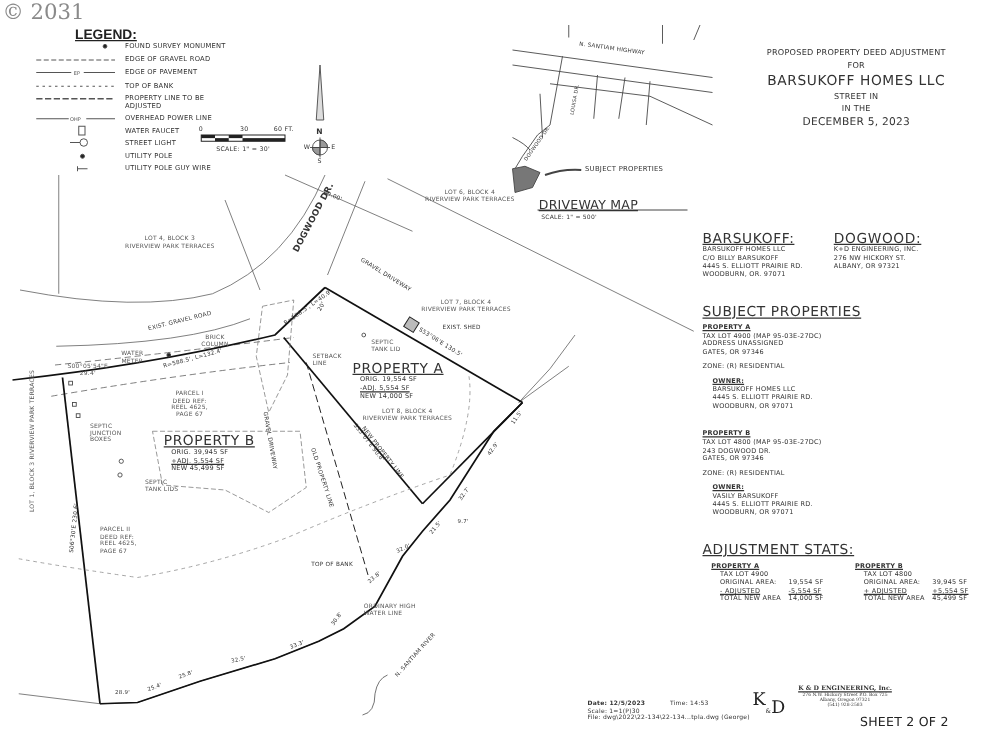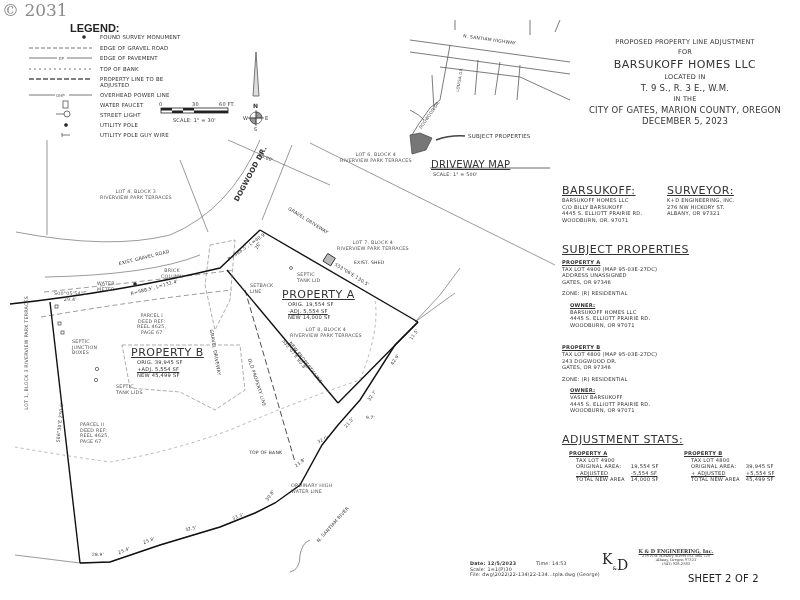--- a/index.html
+++ b/index.html
@@ -1,21 +1,21 @@
 <!DOCTYPE html>
 <html><head>
 <meta charset="utf-8">
 <style>
   html, body { margin:0; padding:0; background:#fff; }
   body { width:800px; height:600px; position:relative; overflow:hidden;
          font-family:"Liberation Sans", sans-serif; color:#222; }
   .abs { position:absolute; }
   .cad { font-family:"DejaVu Sans", sans-serif; letter-spacing:0.2px; color:#333; }
   .copyright { left:2px; top:0px; font-family:"DejaVu Serif", serif; font-size:17px; color:#8a8a8a; }
-  .legend-title { left:70px; top:22px; font-size:11px; font-weight:bold; }
+  .legend-title { left:60px; top:22px; font-size:11px; font-weight:bold; text-decoration:underline; }
   .legend-row { position:absolute; left:100px; font-size:5.4px; color:#333; }
   .title-block { left:580px; top:36px; width:210px; text-align:center; }
   .tb-small { font-size:6.5px; margin:2px 0; }
   .tb-big { font-size:11px; margin:2px 0; letter-spacing:0.5px; }
   .tb-mid { font-size:8.5px; margin:1px 0; }
   .hdr { font-size:11px; text-decoration:underline; letter-spacing:0.5px; }
   .txt5 { font-size:5.2px; line-height:6.6px; color:#333; }
   .u { text-decoration:underline; font-weight:bold; }
   .map-label { font-size:4.8px; line-height:5.6px; color:#555; text-align:center; }
   .prop-title { font-size:11px; text-decoration:underline; letter-spacing:0.5px; }
@@ -167,40 +167,38 @@
 <div class="abs cad" style="left:254px;top:126px;font-size:5px">S</div>
 
 <div class="abs cad" style="left:463px;top:37px;font-size:4.5px;transform:rotate(8deg)">N. SANTIAM HIGHWAY</div>
 <div class="abs cad" style="left:447px;top:77px;font-size:4px;transform:rotate(-80deg)">LOUISA DR.</div>
 <div class="abs cad" style="left:413px;top:112px;font-size:4px;transform:rotate(-55deg)">DOGWOOD DR.</div>
 <div class="abs cad" style="left:468px;top:133px;font-size:5.5px">SUBJECT PROPERTIES</div>
 <div class="abs cad" style="left:431px;top:159px;font-size:10px;text-decoration:underline">DRIVEWAY MAP</div>
 <div class="abs cad" style="left:433px;top:172px;font-size:4.8px">SCALE: 1" = 500'</div>
 
 <div class="abs title-block cad">
-  <div class="tb-small">PROPOSED PROPERTY LINE ADJUSTMENT</div>
+  <div class="tb-small">PROPOSED PROPERTY DEED ADJUSTMENT</div>
   <div class="tb-small">FOR</div>
   <div class="tb-big">BARSUKOFF HOMES LLC</div>
-  <div class="tb-small">LOCATED IN</div>
-  <div class="tb-mid">T. 9 S., R. 3 E., W.M.</div>
+  <div class="tb-small">STREET IN</div>
   <div class="tb-small">IN THE</div>
-  <div class="tb-mid">CITY OF GATES, MARION COUNTY, OREGON</div>
   <div class="tb-mid">DECEMBER 5, 2023</div>
 </div>
 
 <div class="abs cad" style="left:562px;top:184px">
   <div class="hdr">BARSUKOFF:</div>
   <div class="txt5">BARSUKOFF HOMES LLC</div>
   <div class="txt5">C/O BILLY BARSUKOFF</div>
   <div class="txt5">4445 S. ELLIOTT PRAIRIE RD.</div>
   <div class="txt5">WOODBURN, OR. 97071</div>
 </div>
 
 <div class="abs cad" style="left:667px;top:184px">
-  <div class="hdr">SURVEYOR:</div>
+  <div class="hdr">DOGWOOD:</div>
   <div class="txt5">K+D ENGINEERING, INC.</div>
   <div class="txt5">276 NW HICKORY ST.</div>
   <div class="txt5">ALBANY, OR 97321</div>
 </div>
 
 <div class="abs cad" style="left:562px;top:243px">
   <div class="hdr">SUBJECT PROPERTIES</div>
   <div class="txt5 u" style="margin-top:3px">PROPERTY A</div>
   <div class="txt5">TAX LOT 4900 (MAP 95-03E-27DC)</div>
   <div class="txt5">ADDRESS UNASSIGNED</div>

